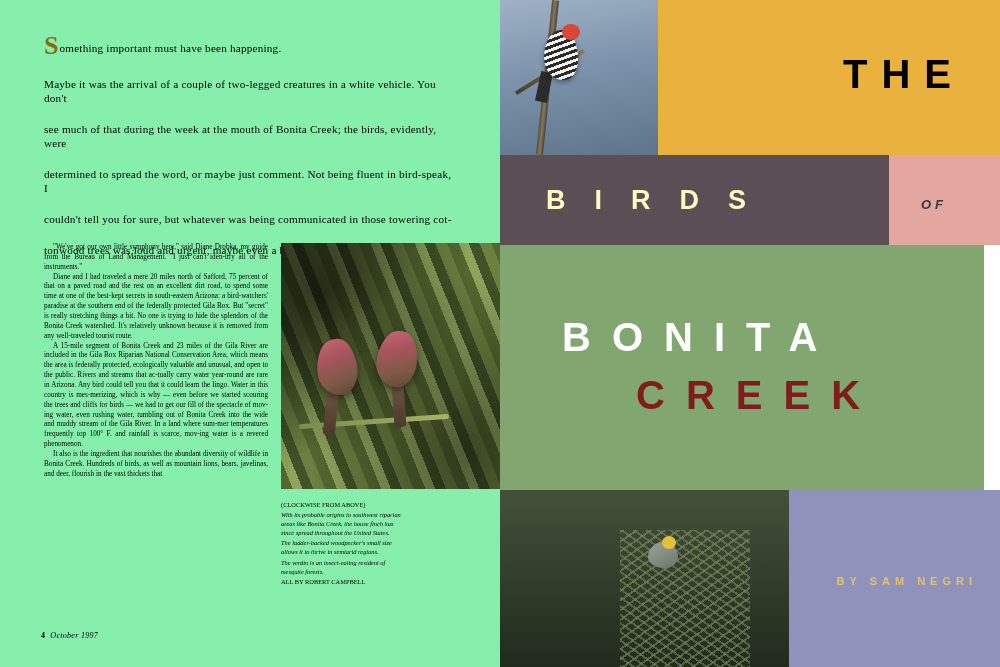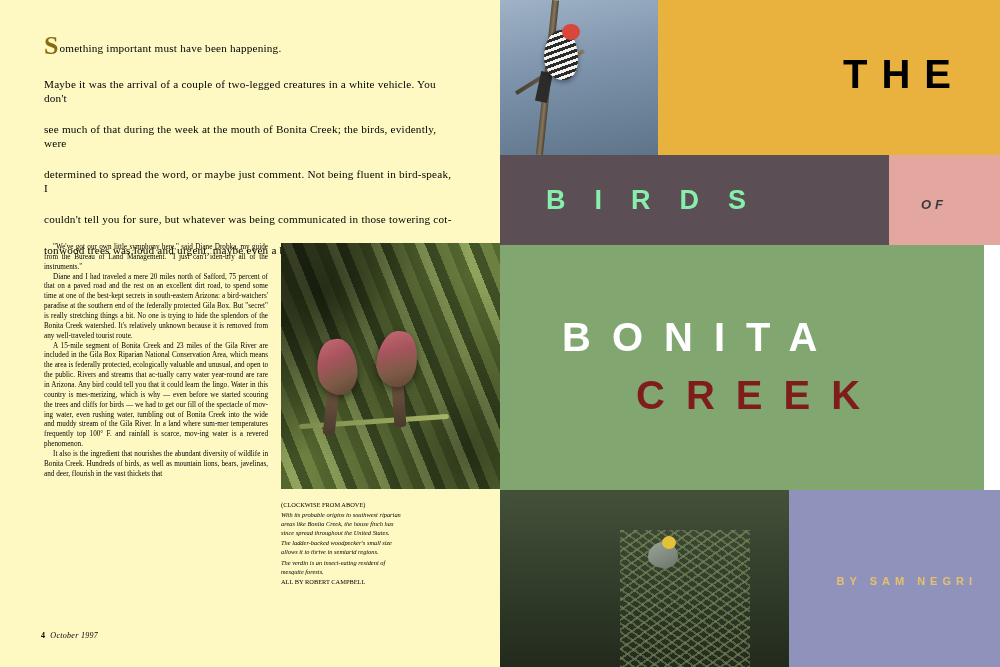--- a/index.html
+++ b/index.html
@@ -19,21 +19,21 @@
     width: 1000px;
     height: 667px;
     background: #ffffff;
   }
 
   
   .left-page {
     position: absolute;
     left: 0; top: 0;
     width: 500px; height: 667px;
-    background: #fef9c3;
+    background: #86efac;
   }
 
   .lede {
     position: absolute;
     left: 44px;
     top: 36px;
     width: 408px;
   }
   .lede p {
     margin: 0 0 17px 0;
@@ -225,21 +225,21 @@
     left: 0; top: 155px; width: 389px; height: 90px;
     background: #5b4e55;
   }
   .birds-word {
     position: absolute;
     left: 46px; top: 30px;
     font-family: "Liberation Sans", sans-serif;
     font-size: 27px;
     font-weight: 700;
     letter-spacing: 29px;
-    color: #86efac;
+    color: #fef9c3;
   }
   .blk-pink {
     left: 389px; top: 155px; width: 111px; height: 90px;
     background: #e3a7a0;
     font-style: italic;
   }
   .of-word {
     position: absolute;
     left: 32px; top: 42px;
     font-family: "Liberation Sans", sans-serif;

